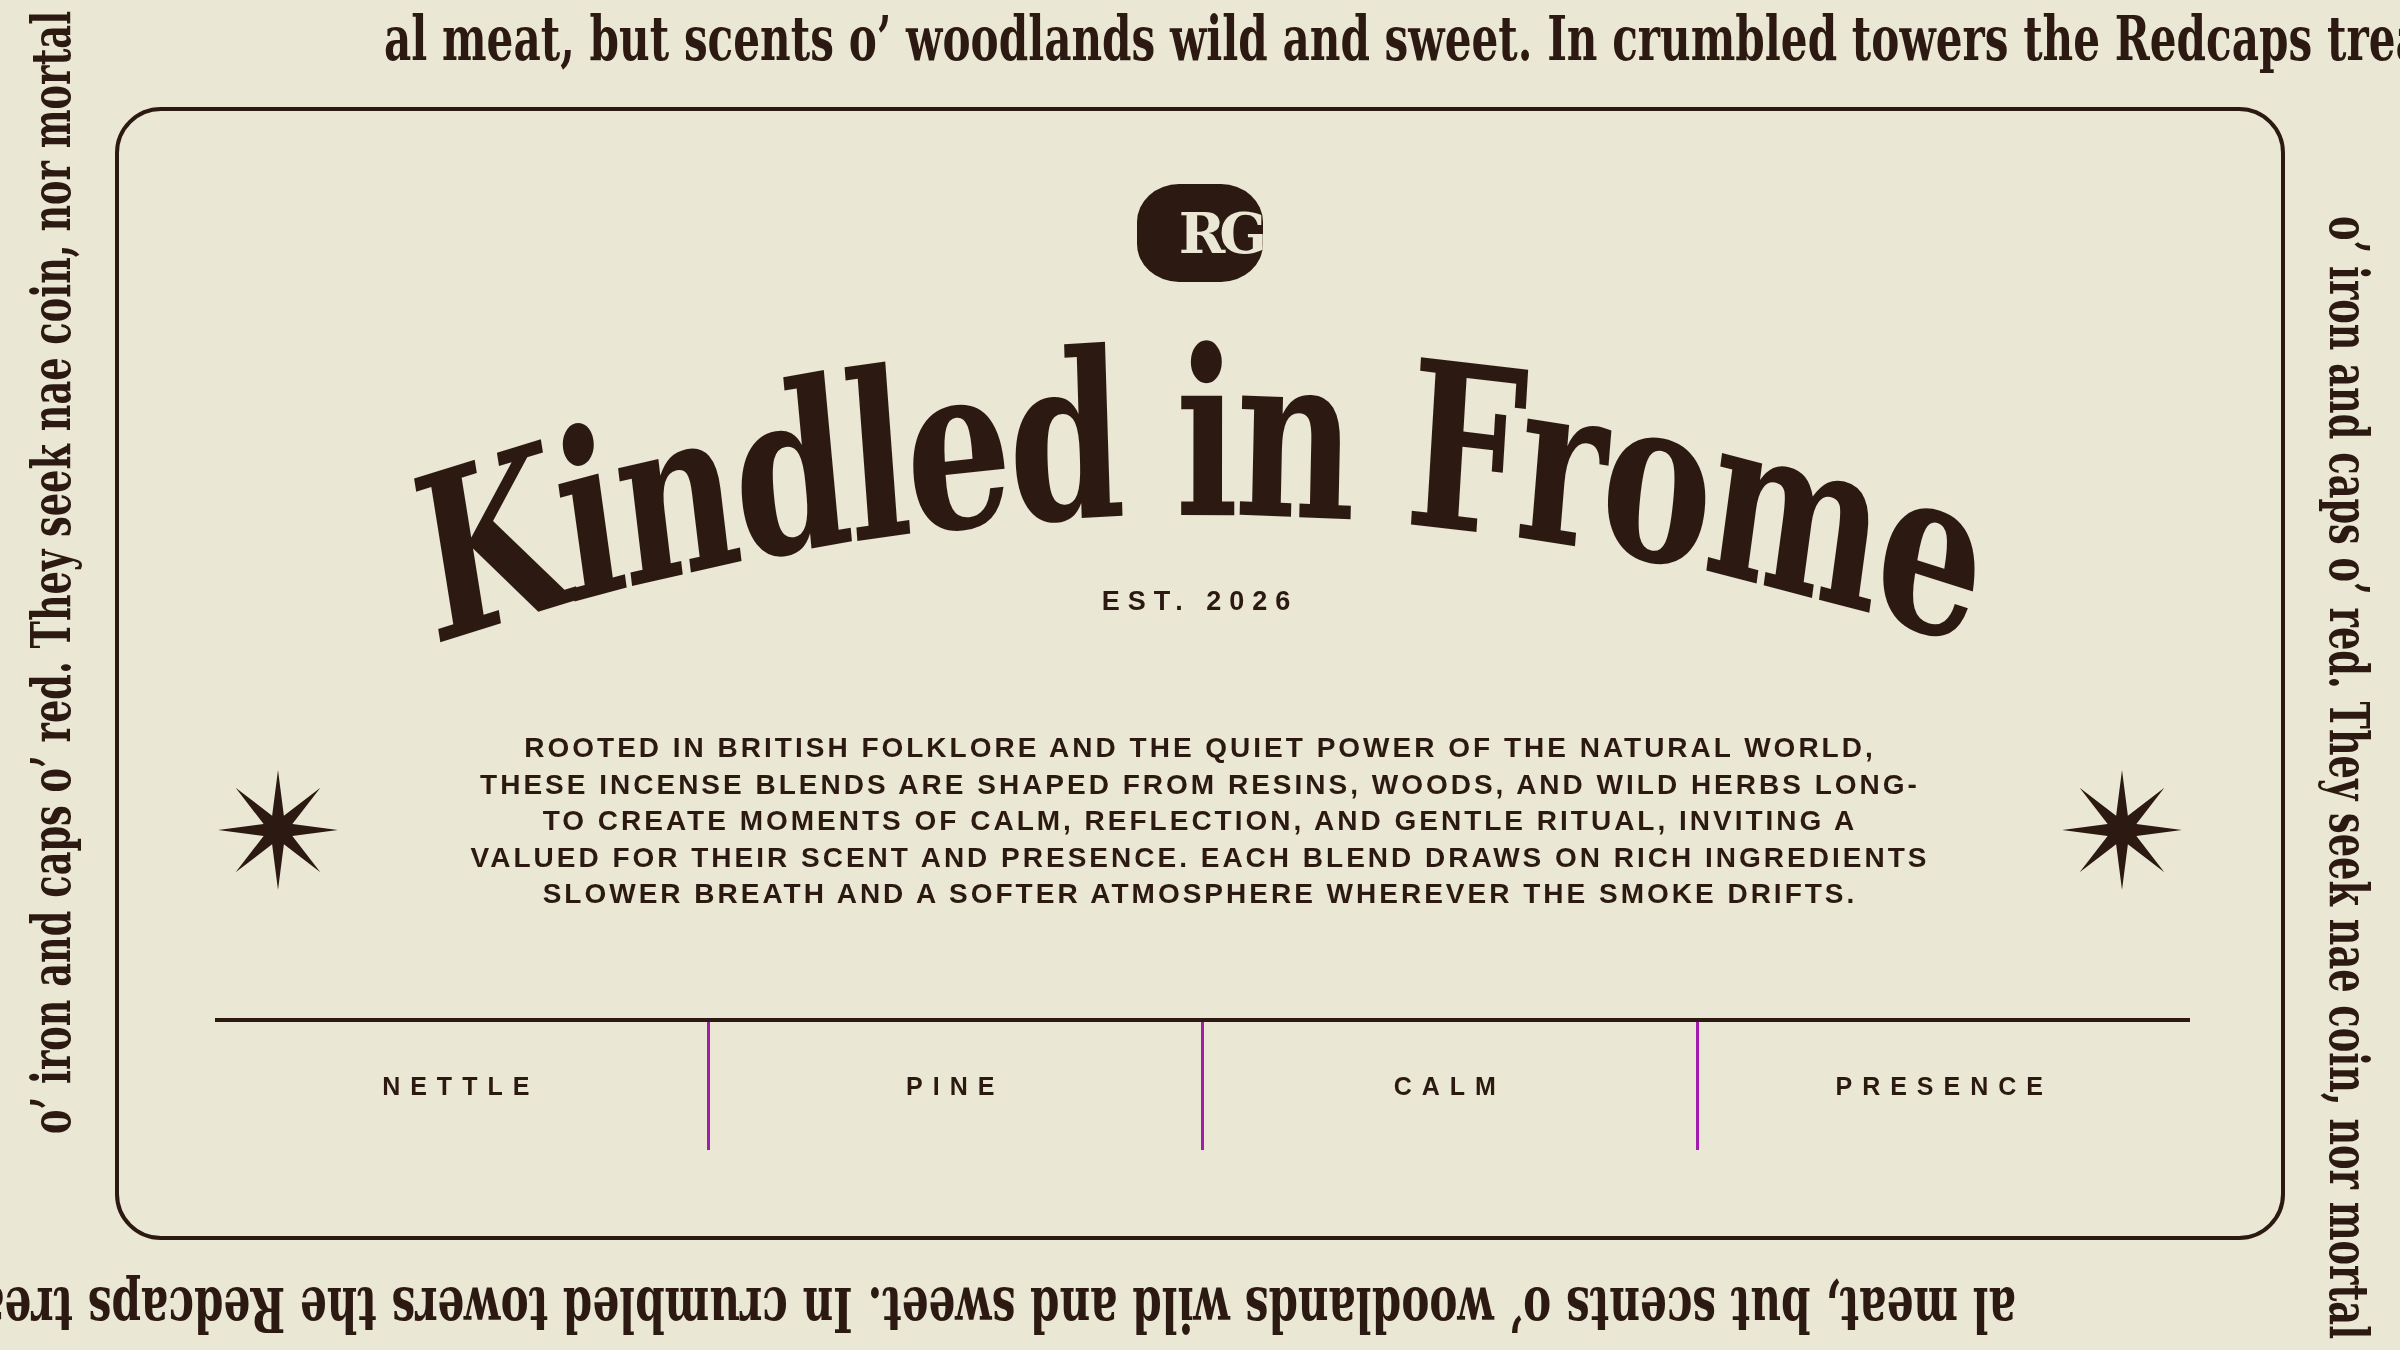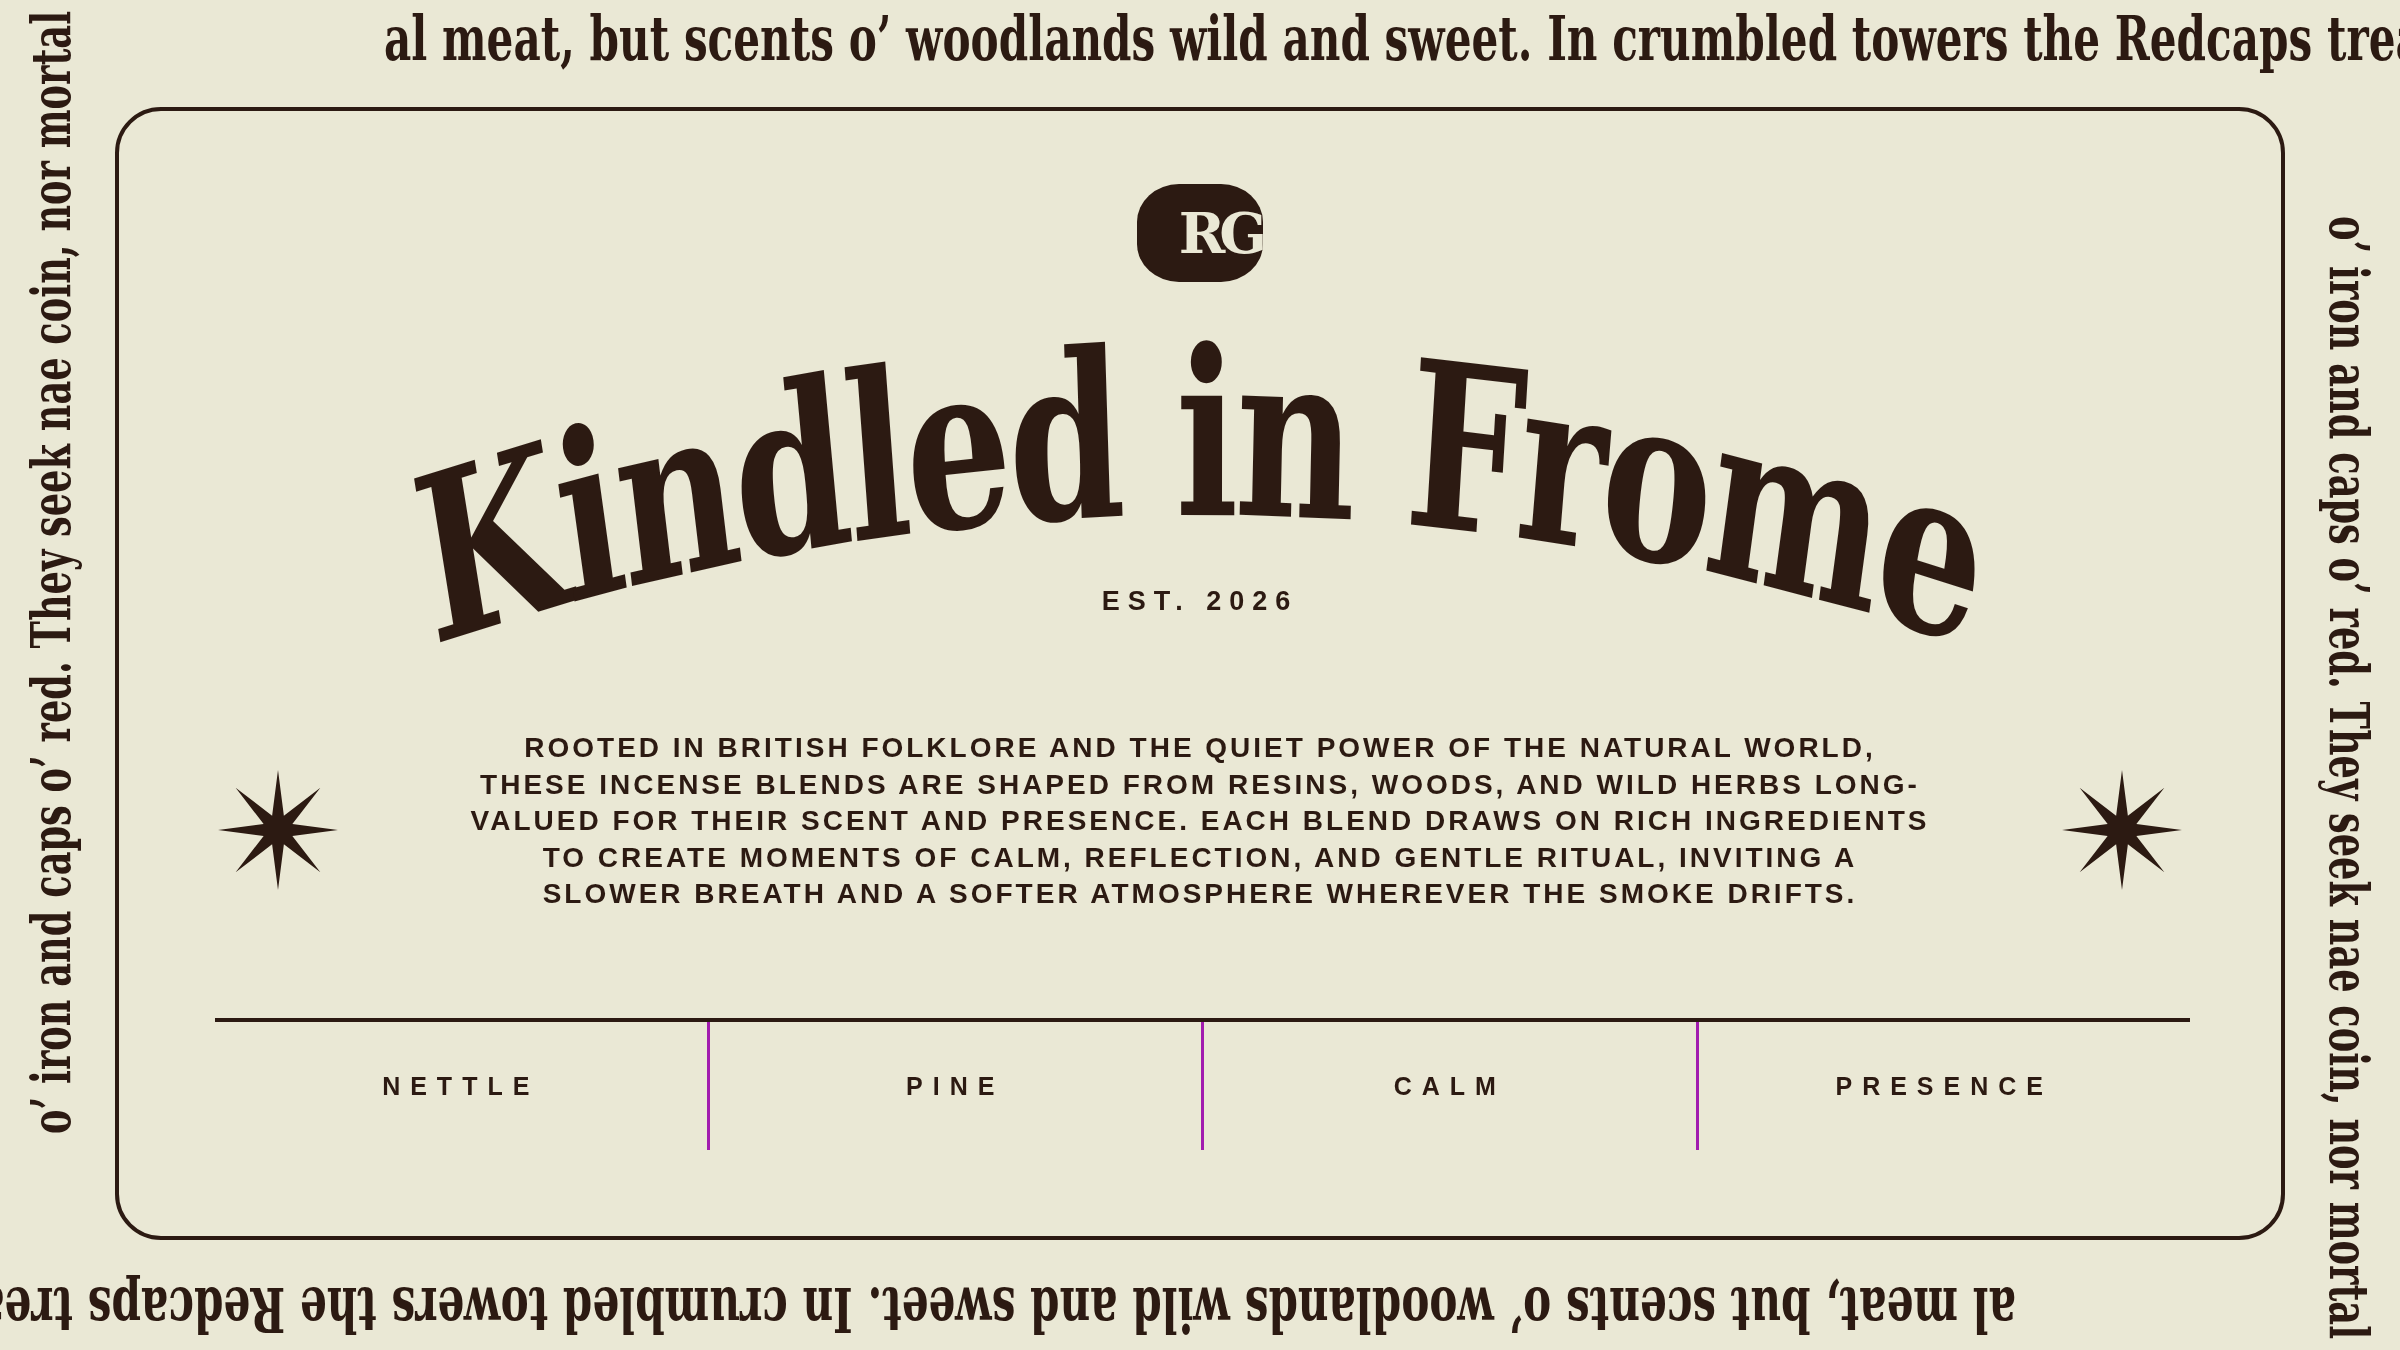--- a/index.html
+++ b/index.html
@@ -171,22 +171,22 @@
   <svg class="star star-left" viewBox="0 0 120 120">
     <polygon fill="#2C1A12" points="60,2 65.7,46.1 101,19 73.9,54.3 118,60 73.9,65.7 101,101 65.7,73.9 60,118 54.3,73.9 19,101 46.1,65.7 2,60 46.1,54.3 19,19 54.3,46.1"></polygon>
   </svg>
   <svg class="star star-right" viewBox="0 0 120 120">
     <polygon fill="#2C1A12" points="60,2 65.7,46.1 101,19 73.9,54.3 118,60 73.9,65.7 101,101 65.7,73.9 60,118 54.3,73.9 19,101 46.1,65.7 2,60 46.1,54.3 19,19 54.3,46.1"></polygon>
   </svg>
 
   <div class="intro">
     <div class="intro-line">ROOTED IN BRITISH FOLKLORE AND THE QUIET POWER OF THE NATURAL WORLD,</div>
     <div class="intro-line">THESE INCENSE BLENDS ARE SHAPED FROM RESINS, WOODS, AND WILD HERBS LONG-</div>
+    <div class="intro-line">TO CREATE MOMENTS OF CALM, REFLECTION, AND GENTLE RITUAL, INVITING A</div>
     <div class="intro-line">VALUED FOR THEIR SCENT AND PRESENCE. EACH BLEND DRAWS ON RICH INGREDIENTS</div>
-    <div class="intro-line">TO CREATE MOMENTS OF CALM, REFLECTION, AND GENTLE RITUAL, INVITING A</div>
     <div class="intro-line">SLOWER BREATH AND A SOFTER ATMOSPHERE WHEREVER THE SMOKE DRIFTS.</div>
   </div>
 
   <div class="blend-rule"></div>
   <div class="blends">
     <div class="blend-cell">
       <span class="blend-label">NETTLE</span>
     </div>
     <div class="blend-cell">
       <span class="blend-label">PINE</span>

